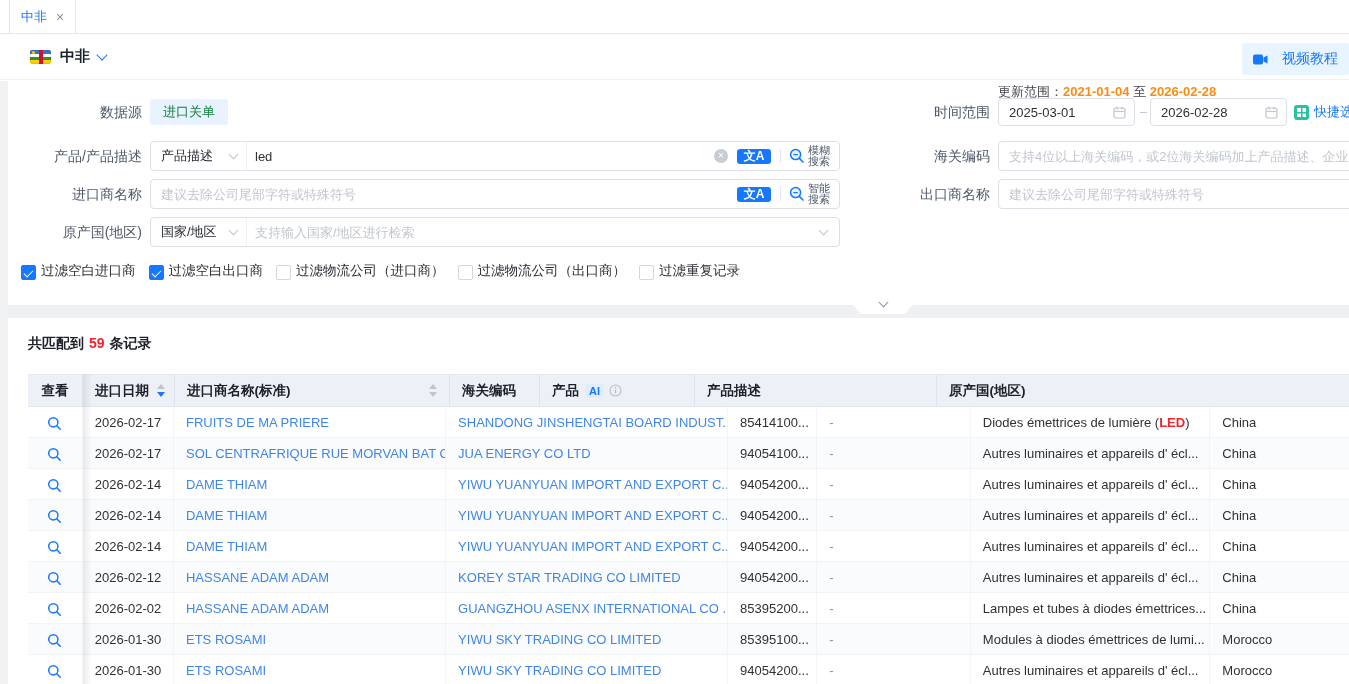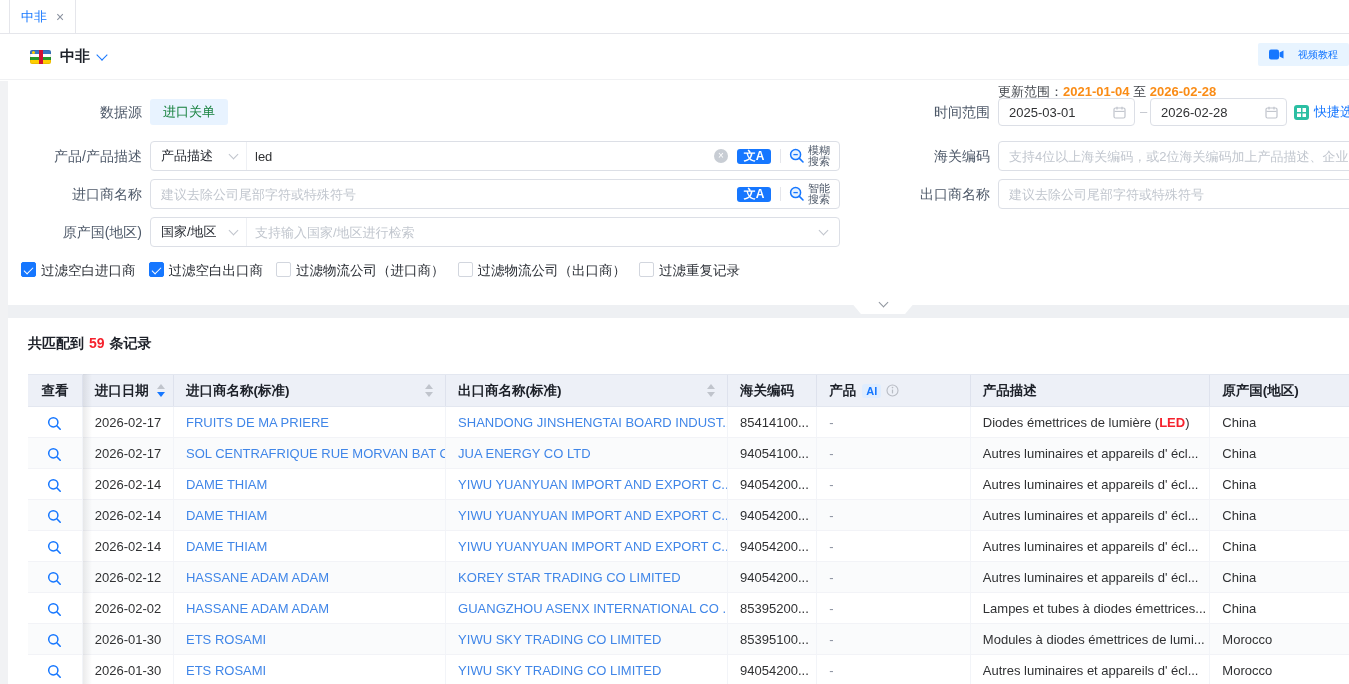--- a/index.html
+++ b/index.html
@@ -10,21 +10,21 @@
   .tab{margin-left:9px;padding:0 11px;display:flex;align-items:center;gap:9px;border-left:1px solid #e5e6eb;border-right:1px solid #e5e6eb;background:#fff;color:#1677ff;font-size:13px;height:33px;box-sizing:border-box;}
   .tab-close{color:#8a919f;font-size:14px;line-height:1;cursor:pointer;}
   
   .header{position:absolute;top:34px;left:0;right:0;height:46px;display:flex;align-items:center;padding-left:30px;border-bottom:1px solid #f0f1f3;box-sizing:border-box;background:#fff;}
   .flag{width:21px;height:14px;border-radius:2px;position:relative;overflow:hidden;flex:0 0 auto;
         background:linear-gradient(180deg,#3a75c4 0 25%,#ffffff 25% 50%,#289728 50% 75%,#ffce00 75% 100%);box-shadow:0 0 0 1px rgba(0,0,0,.08) inset;}
   .flag::after{content:"";position:absolute;left:8.5px;top:0;width:4px;height:100%;background:#d21034;}
   .flag::before{content:"";position:absolute;left:2px;top:1.5px;width:3px;height:3px;border-radius:50%;background:#ffce00;z-index:1;}
   .country{font-size:15px;font-weight:700;color:#1d2129;margin-left:9px;}
   .chev{width:7px;height:7px;border-right:1.6px solid #1677ff;border-bottom:1.6px solid #1677ff;transform:rotate(45deg);margin:-4px 0 0 8px;}
-  .video-btn{position:absolute;right:0;top:9px;height:23px;display:flex;align-items:center;gap:14px;background:#e8f4ff;color:#1677ff;font-size:10px;padding:0 11px;border:none;border-radius:2px;cursor:pointer;font-family:inherit;}
+  .video-btn{position:absolute;right:0;top:9px;height:32px;display:flex;align-items:center;gap:14px;background:#e8f4ff;color:#1677ff;font-size:14px;padding:0 11px;border:none;border-radius:2px;cursor:pointer;font-family:inherit;}
   
   .filter{position:absolute;top:81px;left:8px;right:0;height:224px;background:#fff;}
   .gutter{position:absolute;top:81px;left:0;width:8px;height:603px;background:#f1f2f4;}
   .update-range{position:absolute;left:990px;top:2px;font-size:13px;color:#44484e;white-space:nowrap;}
   .update-range b{color:#fa8c16;font-weight:700;}
   .flabel{position:absolute;left:0;width:134px;text-align:right;font-size:14px;color:#4e5969;line-height:30px;white-space:nowrap;}
   .rlabel{position:absolute;left:902px;width:80px;text-align:right;font-size:14px;color:#4e5969;line-height:30px;white-space:nowrap;}
   .ds-btn{position:absolute;left:142px;top:18px;height:26px;line-height:26px;padding:0 13px;background:#e8f3ff;color:#15803d;font-size:13px;border:none;border-radius:3px;cursor:pointer;font-family:inherit;}
   .dinput{position:absolute;top:17px;width:137px;height:28px;border:1px solid #dcdfe6;border-radius:4px;box-sizing:border-box;display:flex;align-items:center;padding:0 8px 0 10px;font-size:13px;color:#303133;background:#fff;}
   .dinput .val{flex:1;}
@@ -35,21 +35,21 @@
   .gchev{width:6px;height:6px;border-right:1.4px solid #c0c4cc;border-bottom:1.4px solid #c0c4cc;transform:rotate(45deg);margin-top:-3px;flex:0 0 auto;}
   .txt{flex:1;min-width:0;border:none;outline:none;background:transparent;font-size:13px;color:#303133;padding:0 8px;font-family:inherit;}
   .txt::placeholder{color:#c1c6ce;}
   .rinput{position:absolute;left:990px;width:359px;height:30px;border:1px solid #dcdfe6;border-radius:4px;box-sizing:border-box;display:flex;align-items:center;background:#fff;overflow:hidden;}
   .clear{width:14px;height:14px;border-radius:50%;background:#c8cdd4;color:#fff;font-size:10px;line-height:14px;text-align:center;margin-right:9px;flex:0 0 auto;cursor:pointer;}
   .trans{width:34px;height:15px;background:#1677ff;border-radius:3px;color:#fff;font-size:12px;font-weight:700;display:flex;align-items:center;justify-content:center;margin-right:9px;flex:0 0 auto;cursor:pointer;letter-spacing:0;}
   .vdiv{width:1px;height:14px;background:#e5e6eb;margin-right:8px;flex:0 0 auto;}
   .magwrap{display:flex;align-items:center;margin-right:9px;cursor:pointer;text-align:center;}
   .stack{font-size:11px;line-height:11.5px;color:#4e5969;margin-left:3px;}
   .cbrow{position:absolute;left:13px;top:181px;display:flex;align-items:center;gap:13px;}
-  .cb-group{display:flex;align-items:flex-start;gap:5px;font-size:13.5px;color:#2b2f36;cursor:pointer;}
+  .cb-group{display:flex;align-items:flex-end;gap:5px;font-size:13.5px;color:#2b2f36;cursor:pointer;}
   .cb{width:15px;height:15px;border:1px solid #d2d6de;border-radius:2px;background:#fff;box-sizing:border-box;position:relative;flex:0 0 auto;}
   .cb-group.checked .cb{background:#1677ff;border-color:#1677ff;}
   .cb-group.checked .cb::after{content:"";position:absolute;left:4px;top:1.5px;width:4px;height:8px;border-right:1.8px solid #fff;border-bottom:1.8px solid #fff;transform:rotate(45deg);}
   .gray-strip{position:absolute;top:305px;left:0;width:100%;height:13px;background:#eef0f3;}
   .collapse-handle{position:absolute;top:295px;left:845px;width:76px;height:19px;background:#fff;z-index:3;clip-path:polygon(0 0,100% 0,79% 100%,21% 100%);display:flex;align-items:center;justify-content:center;cursor:pointer;}
   .collapse-handle .gchev{margin-top:-4px;border-color:#8f959e;}
   
   .results{position:absolute;top:318px;left:8px;right:0;bottom:0;background:#fff;}
   .summary{position:absolute;left:20px;top:17px;font-size:14px;font-weight:700;color:#1d2129;}
   .summary .count{color:#f5222d;margin:0 5px;}
@@ -250,27 +250,20 @@
               <i class="down active"></i>
             </span>
         </div>
         <div class="th c2">
           <span>进口商名称(标准)</span>
           <span class="sort">
               <i class="up"></i>
               <i class="down"></i>
             </span>
         </div>
-        <div class="th c3">
-          <span>出口商名称(标准)</span>
-          <span class="sort">
-              <i class="up"></i>
-              <i class="down"></i>
-            </span>
-        </div>
         <div class="th c4">海关编码</div>
         <div class="th c5">
           <span>产品</span>
           <span class="ai-badge">AI</span>
           <span class="info-ic">
             <svg width="13" height="13" viewBox="0 0 13 13">
               <circle cx="6.5" cy="6.5" r="5.5" fill="none" stroke="#b8bcc4" stroke-width="1.1"></circle>
               <line x1="6.5" y1="5.6" x2="6.5" y2="9.4" stroke="#b8bcc4" stroke-width="1.2"></line>
               <circle cx="6.5" cy="3.6" r="0.8" fill="#b8bcc4"></circle>
             </svg>

